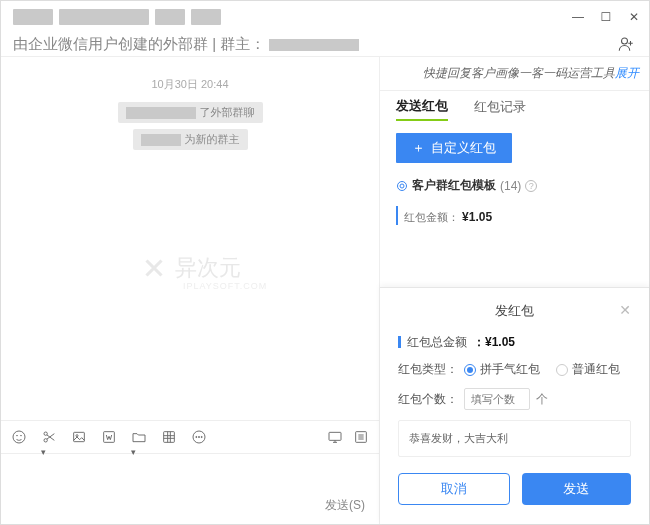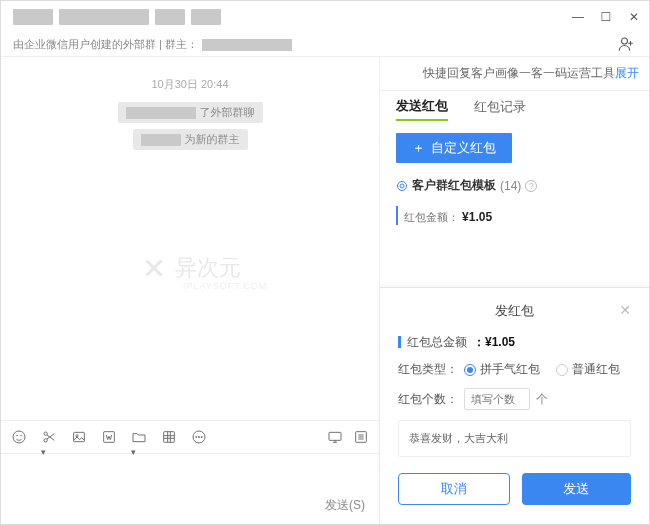--- a/index.html
+++ b/index.html
@@ -9,21 +9,21 @@
   
   .titlebar { height: 32px; display: flex; align-items: center; padding: 0 8px; }
   .titlebar .blur { height: 16px; background: #c9c9c9; border-radius: 1px; }
   .titlebar .blur.b1 { width: 40px; margin-left: 4px; }
   .titlebar .blur.b2 { width: 90px; margin-left: 6px; }
   .titlebar .blur.b3 { width: 30px; margin-left: 6px; }
   .titlebar .blur.b4 { width: 30px; margin-left: 6px; }
   .titlebar .winbtns { margin-left: auto; display: flex; gap: 14px; color: #555; }
   .titlebar .winbtns span { width: 14px; text-align: center; cursor: default; }
 
-  .subtitle { height: 24px; display: flex; align-items: center; padding: 0 12px; font-size: 11px; color: #888; border-bottom: 1px solid #eee; position: relative; }
+  .subtitle { height: 24px; display: flex; align-items: center; padding: 0 12px; font-size: 15px; color: #888; border-bottom: 1px solid #eee; position: relative; }
   .subtitle .blur { height: 12px; width: 90px; background: #c9c9c9; margin-left: 4px; }
   .subtitle .addp { position: absolute; right: 14px; top: 2px; }
   .subtitle .addp svg { width: 18px; height: 18px; stroke: #555; fill: none; stroke-width: 1.4; }
 
   .body { display: flex; height: calc(100% - 56px); }
 
   
   .chat { flex: 1; display: flex; flex-direction: column; position: relative; }
   .messages { flex: 1; overflow: hidden; background: #fff; padding-top: 16px; position: relative; }
   .ts { text-align: center; color: #aaa; font-size: 11px; margin: 4px 0 10px; }
@@ -38,21 +38,21 @@
   .toolbar { height: 34px; border-top: 1px solid #eee; border-bottom: 1px solid #eee; display: flex; align-items: center; padding: 0 10px; gap: 14px; color: #666; }
   .toolbar .ic { width: 16px; height: 16px; cursor: pointer; display: inline-block; }
   .toolbar .right { margin-left: auto; display: flex; gap: 10px; }
   .toolbar svg { width: 16px; height: 16px; stroke: #666; fill: none; stroke-width: 1.4; }
 
   .inputzone { flex: 0 0 70px; position: relative; }
   .inputzone .sendrow { position: absolute; right: 14px; bottom: 10px; font-size: 12px; color: #888; margin-left: 8px; }
 
   
   .rpanel { width: 270px; border-left: 1px solid #eee; background: #fff; display: flex; flex-direction: column; position: relative; }
-  .rtabs { height: 34px; display: flex; align-items: center; justify-content: flex-end; padding: 0 10px; gap: 0; font-size: 12px; color: #666; border-bottom: 1px solid #eee; }
+  .rtabs { height: 34px; display: flex; align-items: center; justify-content: flex-end; padding: 0 10px; gap: 0; font-size: 12px; color: #666; border-bottom: 1px solid #eee; font-style: italic; }
   .rtabs .rtab { cursor: pointer; }
   .rtabs .rtab.exp { color: #2f8bff; }
 
   .sub2 { height: 36px; display: flex; align-items: center; padding: 0 16px; gap: 26px; font-size: 13px; }
   .sub2 .stab { color: #666; cursor: pointer; padding-bottom: 4px; }
   .sub2 .stab.active { color: #222; font-weight: 600; border-bottom: 2px solid #84cc16; }
 
   .custombtn { margin: 6px 16px 12px; background: #3a87f2; color: #fff; height: 30px; display: flex; align-items: center; justify-content: center; width: 116px; border-radius: 1px; font-size: 13px; gap: 6px; cursor: pointer; }
 
   .tmplhdr { padding: 2px 16px 6px; font-size: 12px; color: #333; display: flex; align-items: center; gap: 4px; }

